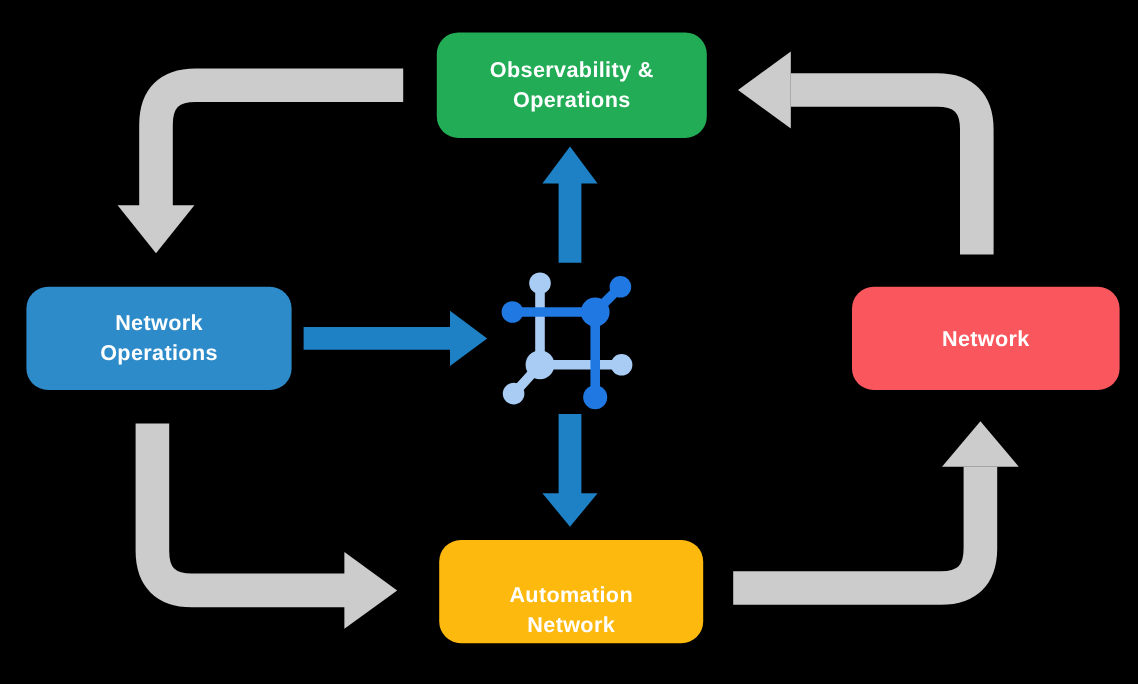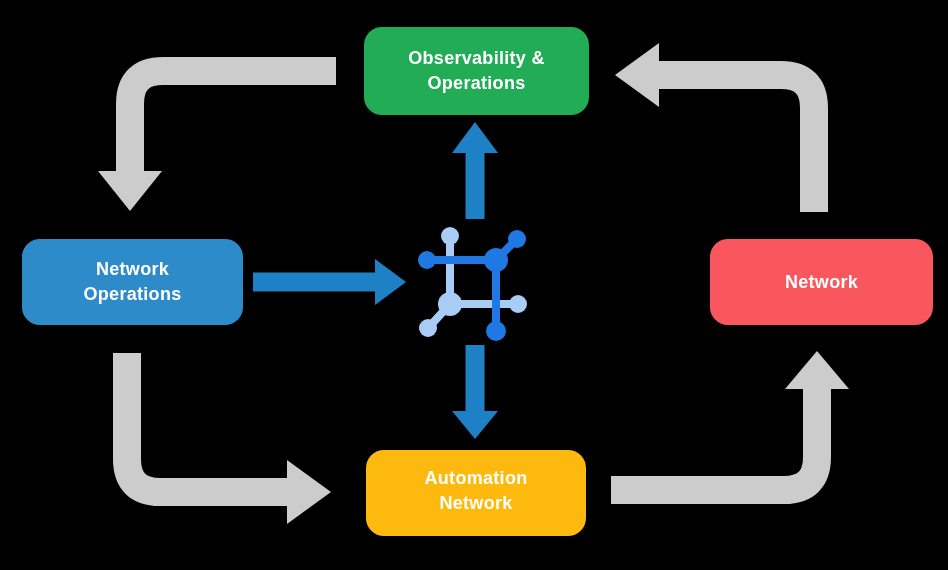--- a/index.html
+++ b/index.html
@@ -32,21 +32,21 @@
     font-size: 18px;
     font-weight: 700;
     letter-spacing: 0.3px;
     line-height: 1.38;
     pointer-events: none;
   }
   .node-label span { display: block; }
   .lbl-observability { left: 364px; top: 27px;  width: 225px; height: 88px; }
   .lbl-operations    { left: 22px;  top: 239px; width: 221px; height: 86px; }
   .lbl-infrastructure{ left: 710px; top: 239px; width: 223px; height: 86px; }
-  .lbl-automation    { left: 366px; top: 448px; width: 220px; height: 86px; }
+  .lbl-automation    { left: 366px; top: 466px; width: 220px; height: 86px; }
 </style>
 </head>
 <body>
 
 <div class="canvas">
 
   <svg width="948" height="570" viewBox="0 0 948 570" xmlns="http://www.w3.org/2000/svg">
 
     <rect x="0" y="0" width="948" height="570" fill="#000000"></rect>
 

